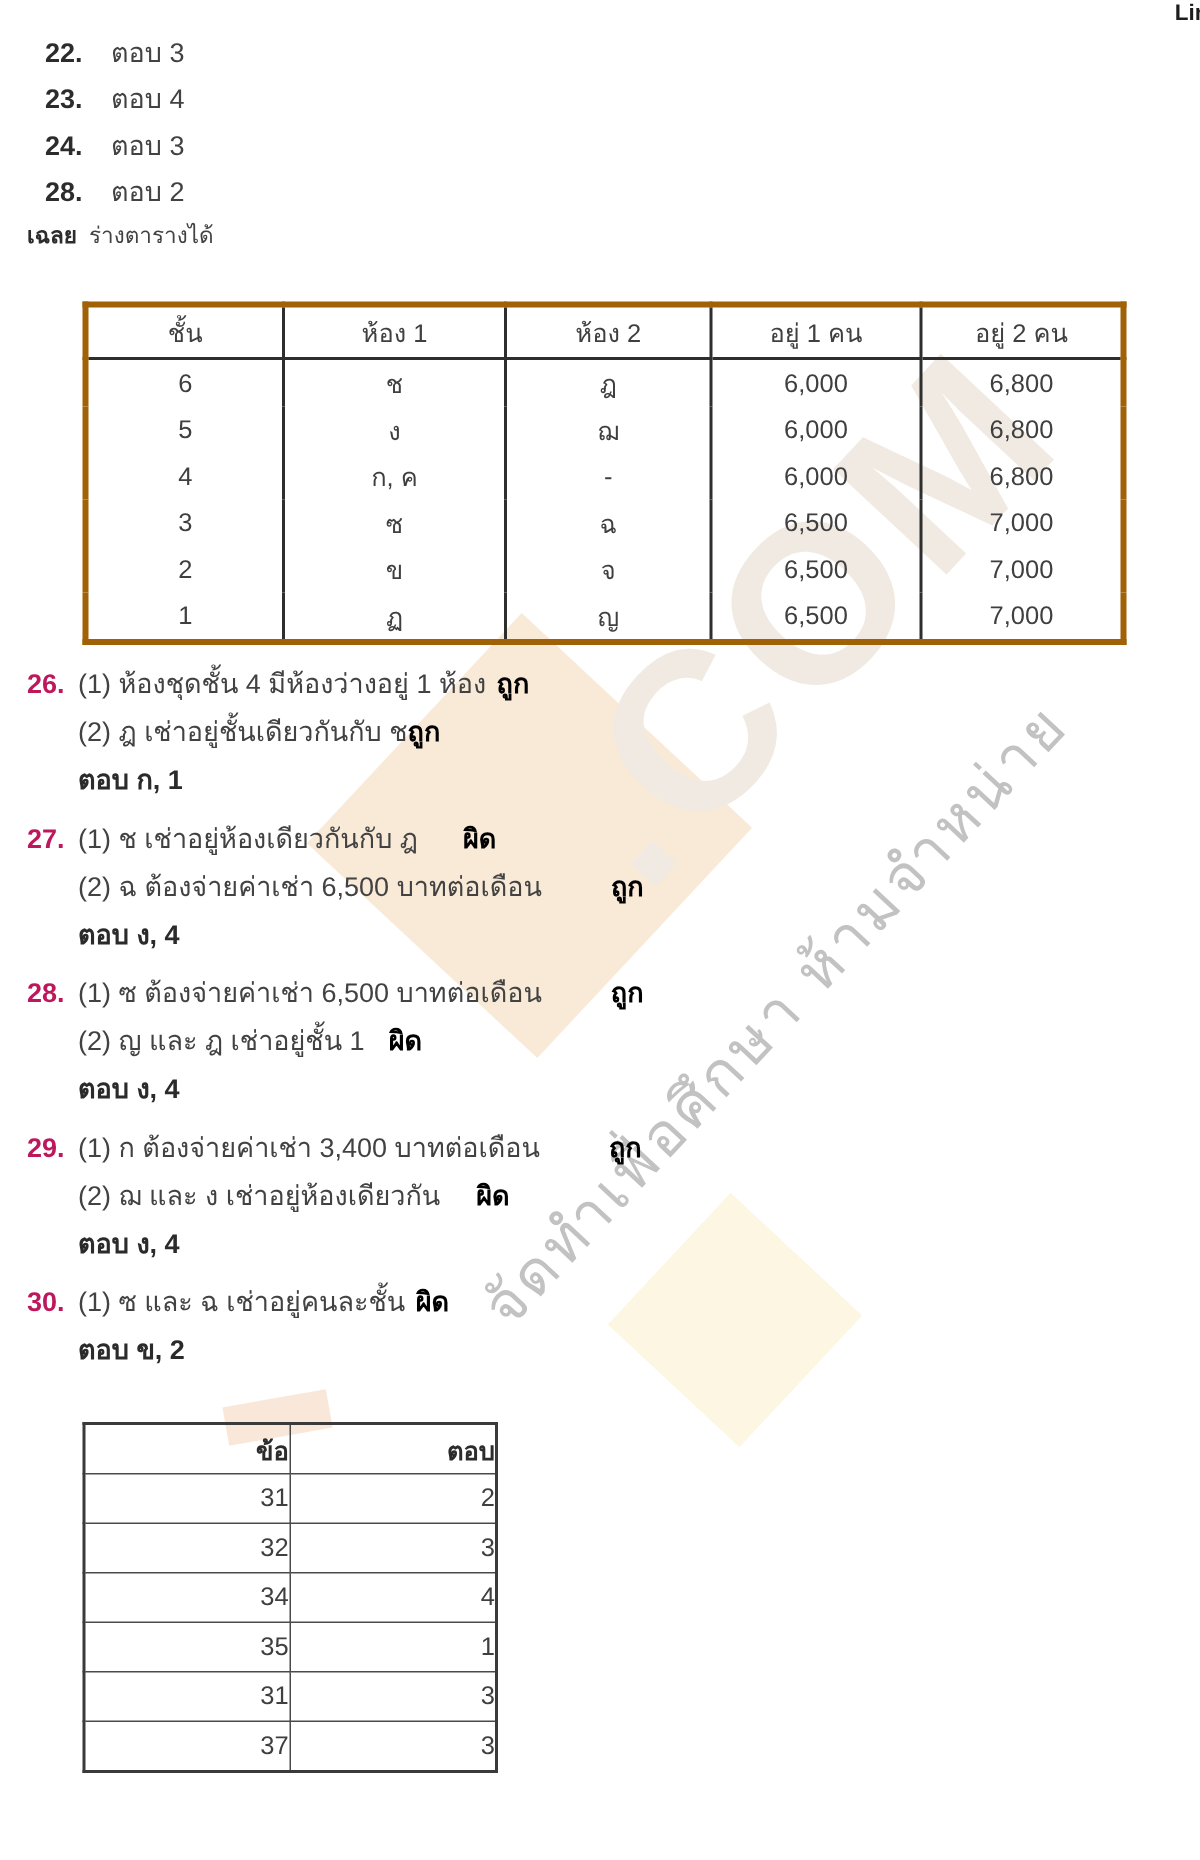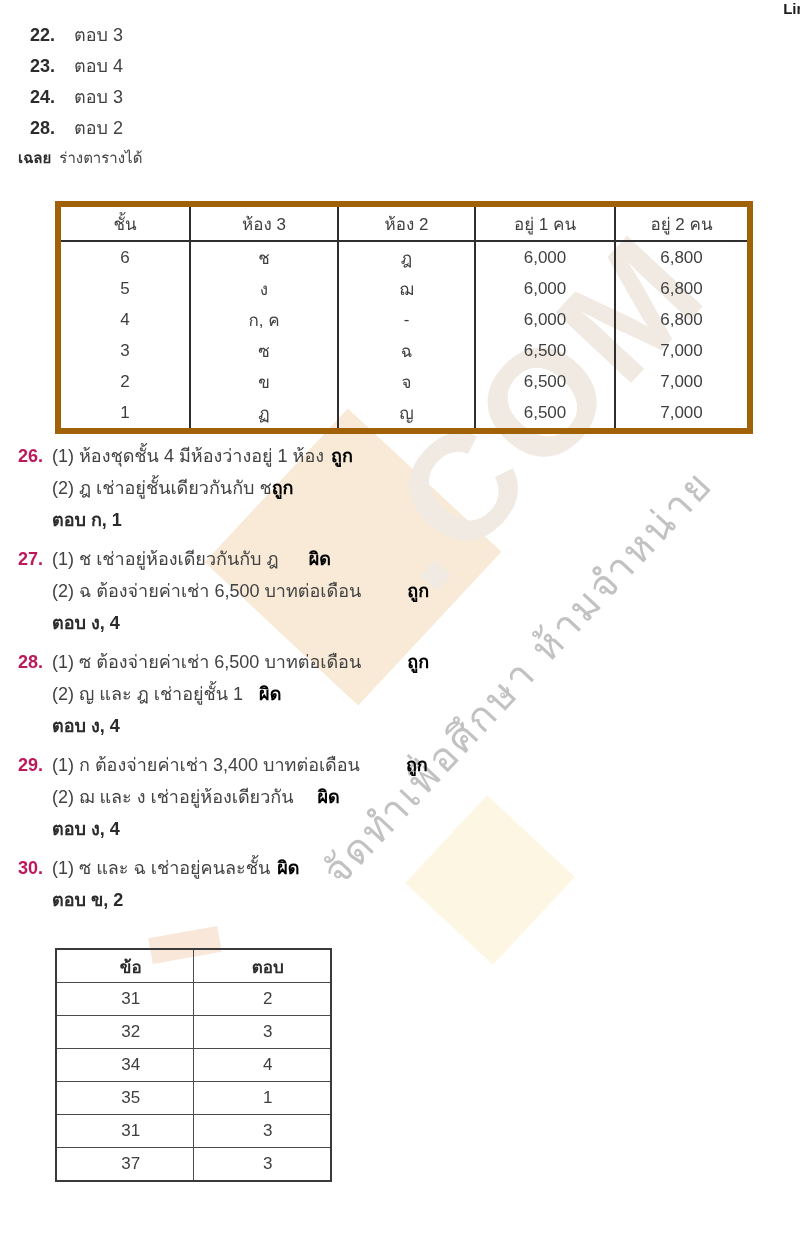--- a/index.html
+++ b/index.html
@@ -33,42 +33,42 @@
   .ans-row .num{font-weight:bold;color:#2c2c2c;display:inline-block;min-width:32px;}
   .ans-row .val{margin-left:12px;}
   .intro-line{position:absolute;left:18px;top:142px;height:31px;line-height:31px;font-size:15px;}
   .intro-line .lbl{font-weight:bold;color:#2c2c2c;}
   .intro-line .txt{margin-left:8px;}
 
   table{border-collapse:collapse;}
   .floor-table{position:absolute;left:55px;top:201px;width:692px;table-layout:fixed;
     font-size:17px;color:#3f3f3f;}
   .floor-table,{border:2px solid #2e2e2e;}
-  .floor-table{border:6px solid #a16207;}
+  .floor-table{border:4px solid #a16207;}
   .floor-table th,.floor-table td{text-align:center;padding:0;font-weight:normal;}
   .floor-table th{height:33px;border-bottom:2px solid #2e2e2e;border-left:2px solid #2e2e2e;}
   .floor-table td{height:31px;border-left:2px solid #2e2e2e;}
   .floor-table th:first-child,.floor-table td:first-child{border-left:none;}
 
   .questions{position:absolute;left:18px;top:440px;width:620px;}
   .q{display:flex;margin-bottom:7px;}
   .qno{font-weight:bold;color:#be185d;font-size:18px;line-height:32px;min-width:34px;}
   .qbody{font-size:18px;line-height:32px;}
   .verdict{font-weight:bold;color:#000000;display:inline-block;}
   .vg-0{margin-left:0;}
   .vg-sm{margin-left:7px;}
   .vg-sm2{margin-left:16px;}
   .vg-md{margin-left:30px;}
   .vg-md2{margin-left:24px;}
   .vg-lg{margin-left:46px;}
   .qanswer{font-weight:bold;color:#2b2b2b;}
 
   .answer-table{position:absolute;left:55px;top:948px;width:275px;table-layout:fixed;
     font-size:17px;color:#3f3f3f;border:2px solid #3a3a3a;}
-  .answer-table th,.answer-table td{border:1.5px solid #4a4a4a;text-align:center;
+  .answer-table th,.answer-table td{border:1.5px solid #4a4a4a;text-align:right;
     padding:0 0 0 12px;height:32px;}
   .answer-table th{font-weight:bold;color:#2c2c2c;}
   .answer-table col.c1{width:137px;}
   .answer-table col.c2{width:138px;}
 </style>
 </head>
 <body>
 
 <div class="wm wm-diamond"></div>
 <div class="wm wm-diamond2"></div>
@@ -103,21 +103,21 @@
     <colgroup>
         <col style="width:132px">
         <col style="width:148px">
         <col style="width:137px">
         <col style="width:140px">
         <col style="width:135px">
       </colgroup>
     <thead>
       <tr>
         <th>ชั้น</th>
-        <th>ห้อง 3</th>
+        <th>ห้อง 1</th>
         <th>ห้อง 2</th>
         <th>อยู่ 1 คน</th>
         <th>อยู่ 2 คน</th>
       </tr>
     </thead>
     <tbody>
       <tr>
         <td>6</td>
         <td>ช</td>
         <td>ฎ</td>

